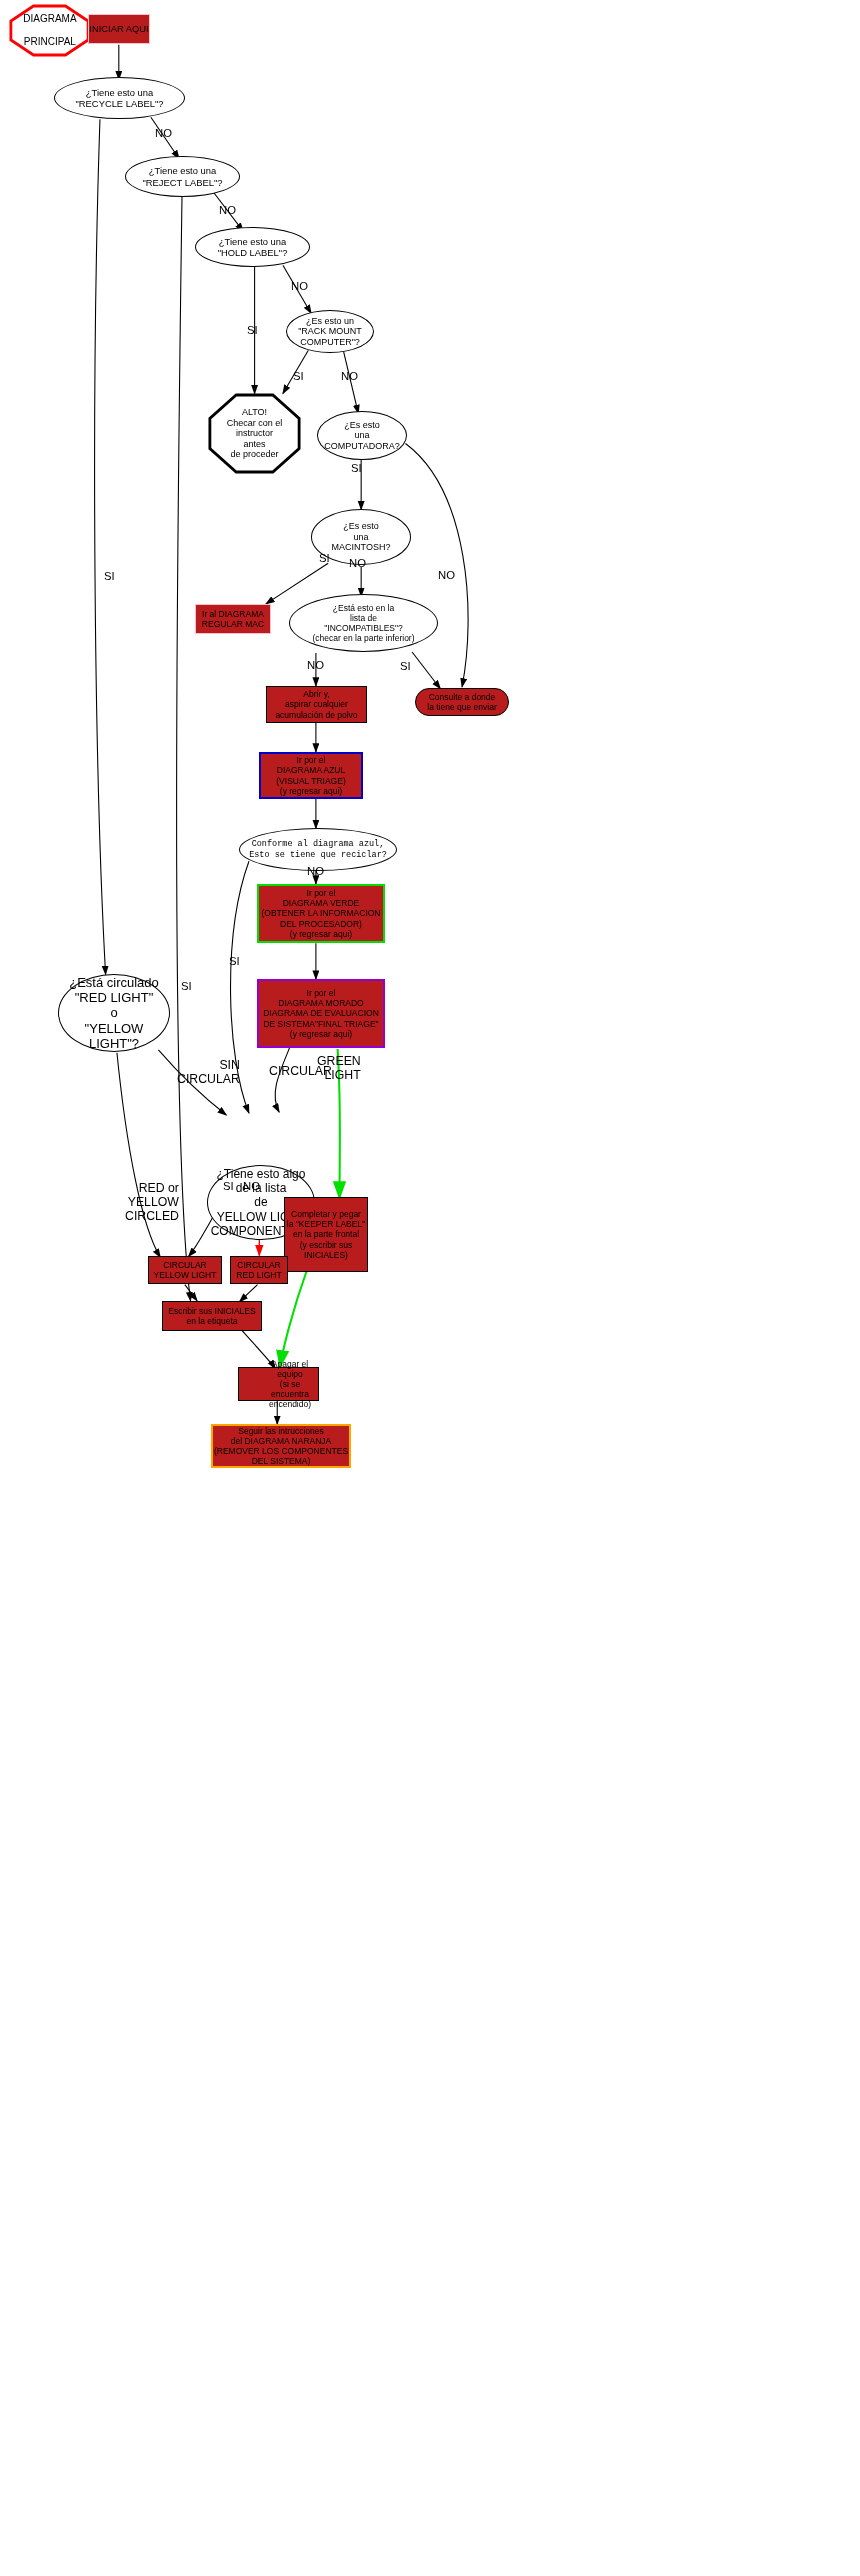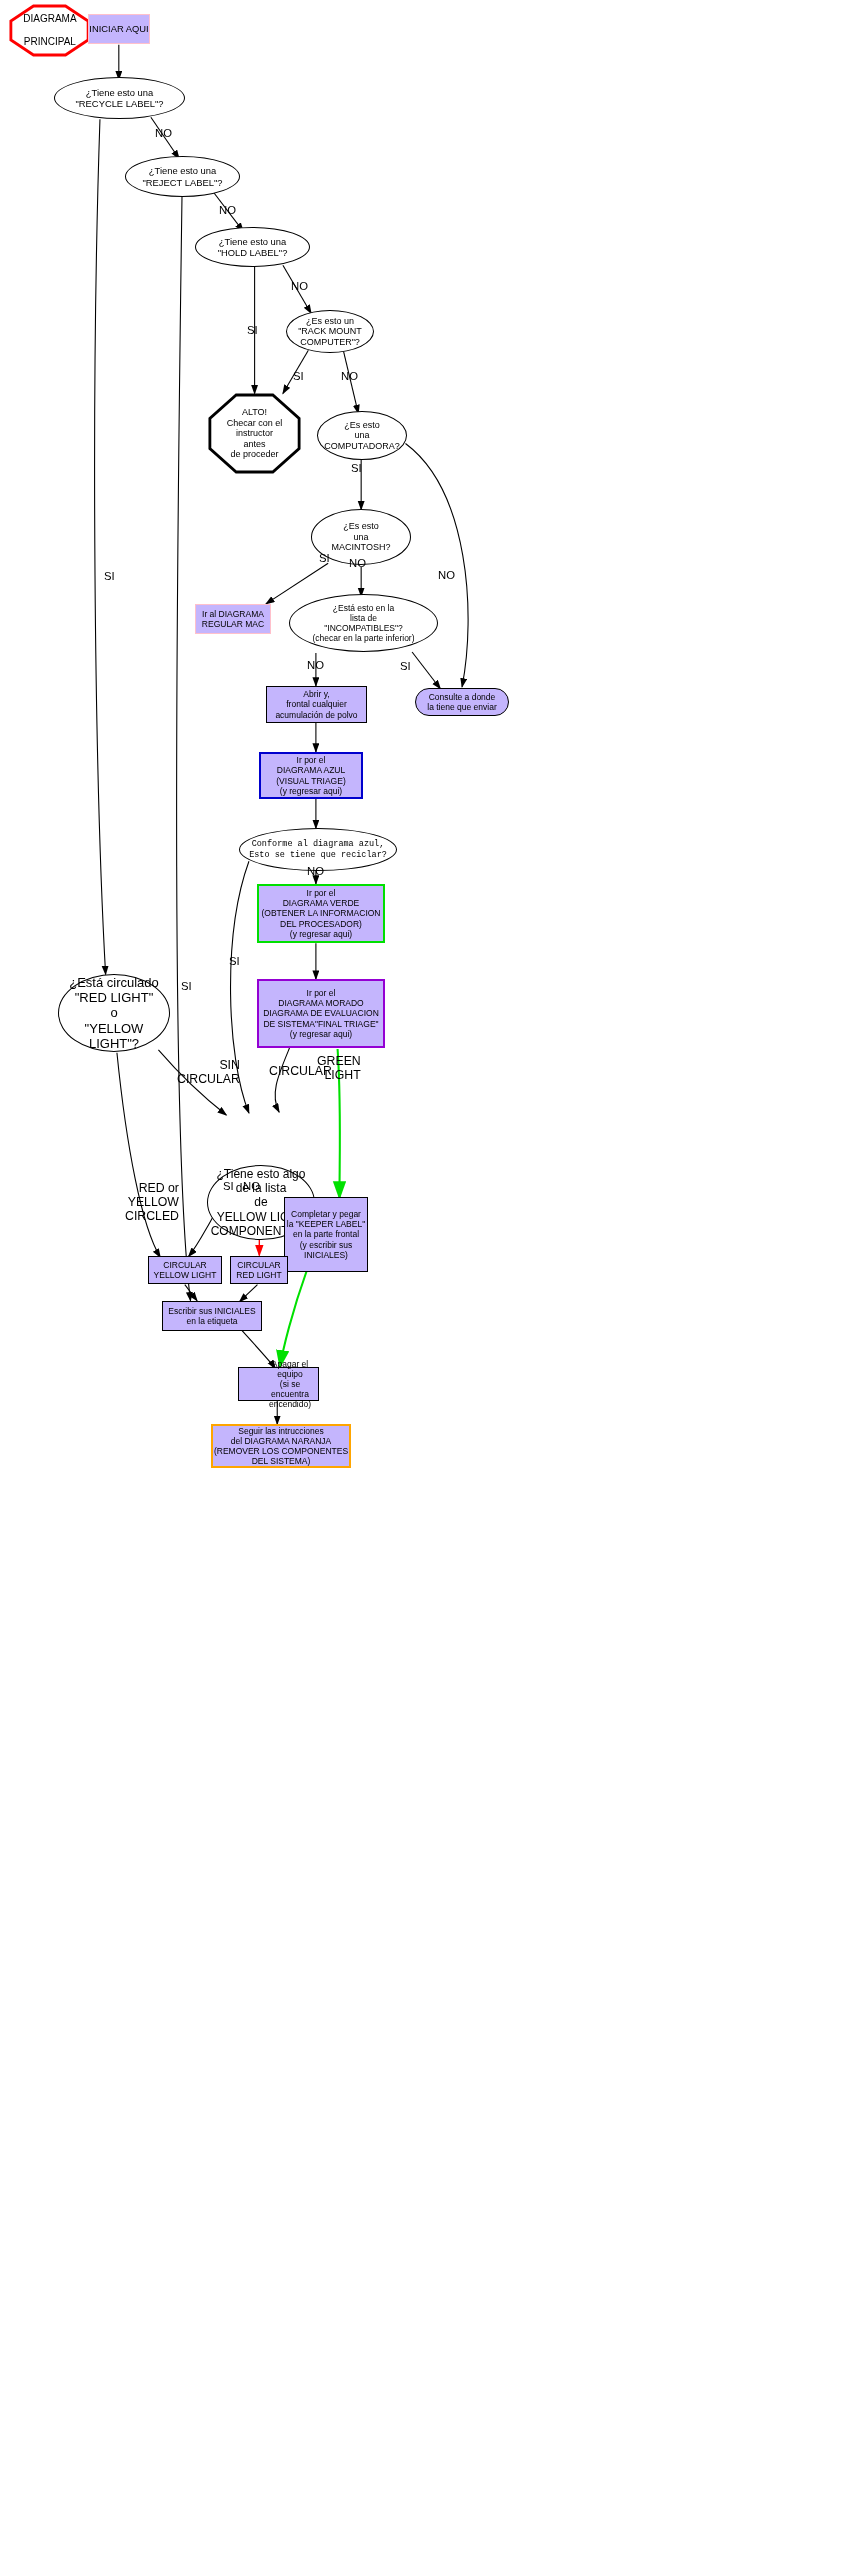--- a/index.html
+++ b/index.html
@@ -32,21 +32,21 @@
     white-space: pre-line;
   }
   .n-ellipse {
     border: 1px solid #000000;
     border-radius: 50%;
     background: #ffffff;
     font-size: 11px;
   }
   .n-box {
     border: 1.1px solid #000000;
-    background: #c4b5fd;
+    background: #b91c1c;
     font-size: 11px;
   }
   .n-box-pink   { border: 1.9px solid #ffc0cb; }
   .n-box-blue   { border: 2.3px solid #0000cd; }
   .n-box-green  { border: 2.3px solid #00e000; }
   .n-box-purple { border: 2.3px solid #9400d3; }
   .n-box-orange { border: 2.3px solid #ffa500; }
   .oct-wrap { position: absolute; }
   .oct-wrap svg { position: absolute; left: 0; top: 0; }
   .oct-label {
@@ -199,21 +199,21 @@
 
 <div class="node n-ellipse" style="left:289px; top:594px; width:149px; height:58px; font-size:8.5px;">¿Está esto en la
 lista de
 "INCOMPATIBLES"?
 (checar en la parte inferior)</div>
 
 <div class="node n-box" style="left:415px; top:688px; width:94px; height:28px; font-size:8.5px;border-radius:14px;">Consulte a donde
 la tiene que enviar</div>
 
 <div class="node n-box" style="left:266px; top:686px; width:101px; height:37px; font-size:8.5px;">Abrir y,
-frontal cualquier
+aspirar cualquier
 acumulación de polvo</div>
 
 <div class="node n-box n-box-blue" style="left:259px; top:752px; width:104px; height:47px; font-size:8.5px;">Ir por el
 DIAGRAMA AZUL
 (VISUAL TRIAGE)
 (y regresar aqui)</div>
 
 <div class="node n-ellipse" style="left:239px; top:828px; width:158px; height:43px; font-size:8.5px;font-family:Liberation Mono, monospace;">Conforme al diagrama azul,
 Esto se tiene que reciclar?</div>
 

